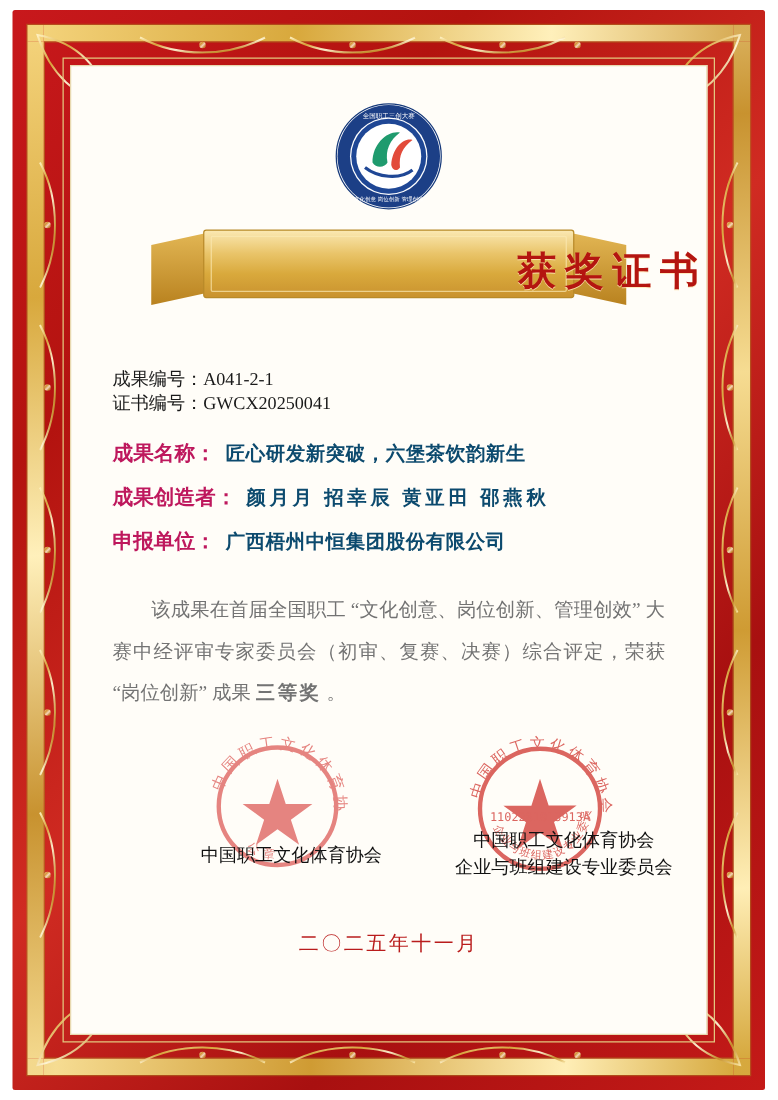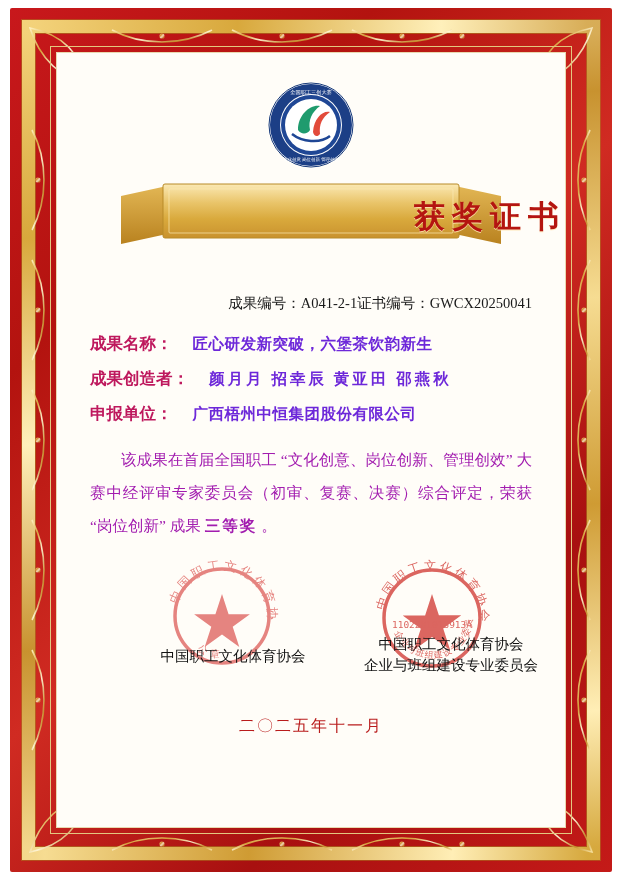--- a/index.html
+++ b/index.html
@@ -80,55 +80,56 @@
     letter-spacing: 7px;
     font-weight: bold;
     color: #b41510;
     font-family: "DejaVu Serif", "Liberation Serif", serif;
     text-shadow: 0 1px 0 rgba(255,230,180,.85);
   }
 
   .meta-row {
     margin: 40px 34px 0 34px;
     display: flex;
-    justify-content: flex-end;
+    justify-content: flex-start;
     font-size: 14.5px;
     color: #1a1a1a;
+    flex-direction: column;
   }
   .meta-row .meta-item { white-space: nowrap; }
 
   .fields {
     margin: 20px 34px 0 34px;
   }
   .field {
     display: flex;
     align-items: baseline;
     margin-bottom: 13px;
   }
   .field-label {
     font-size: 16.5px;
     font-weight: bold;
     color: #be185d;
     white-space: nowrap;
   }
   .field-value {
     font-size: 15.5px;
-    color: #6d28d9;
-    margin-left: 20px;
+    color: #0c4a6e;
+    margin-left: 8px;
     font-weight: bold;
     letter-spacing: .5px;
     text-align: right;
   }
   .field-value.spaced { letter-spacing: 3px; }
 
   .body-text {
-    margin: 18px 34px 0 34px;
+    margin: 28px 34px 0 34px;
     font-size: 15.5px;
     line-height: 33px;
-    color: #a21caf;
+    color: #737373;
     text-align: justify;
   }
   .body-text p { margin: 0; }
   .body-text .indent { text-indent: 2em; }
   .award-level {
     font-weight: bold;
     letter-spacing: 2px;
     padding: 0 4px;
   }
 

